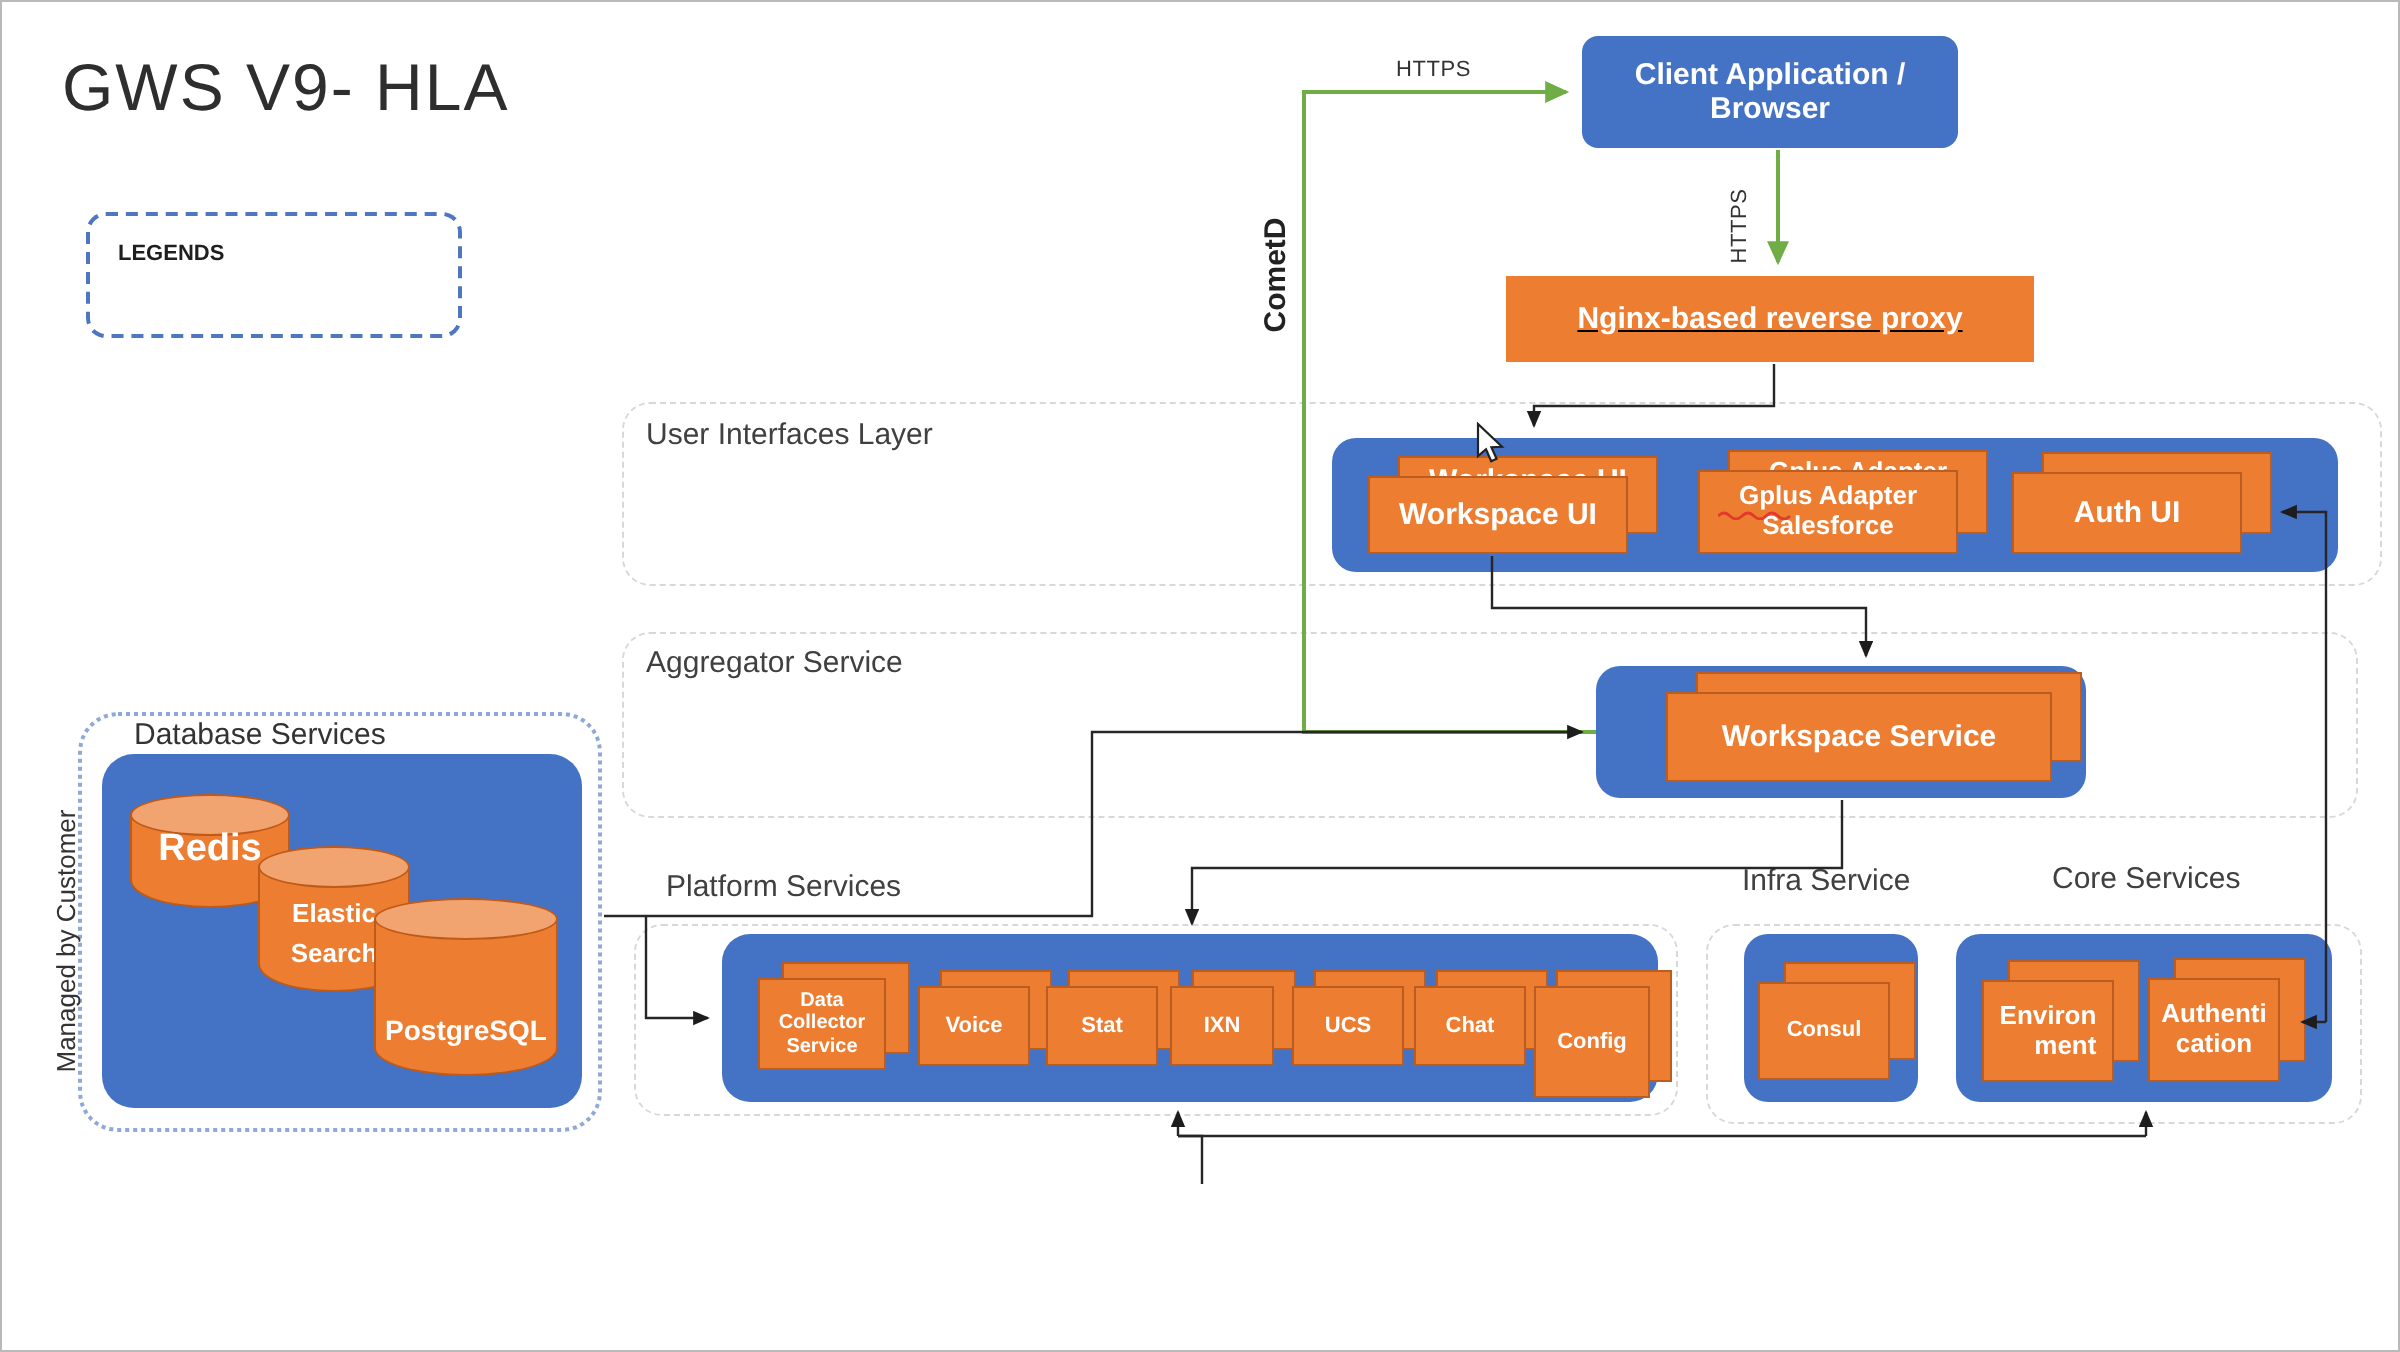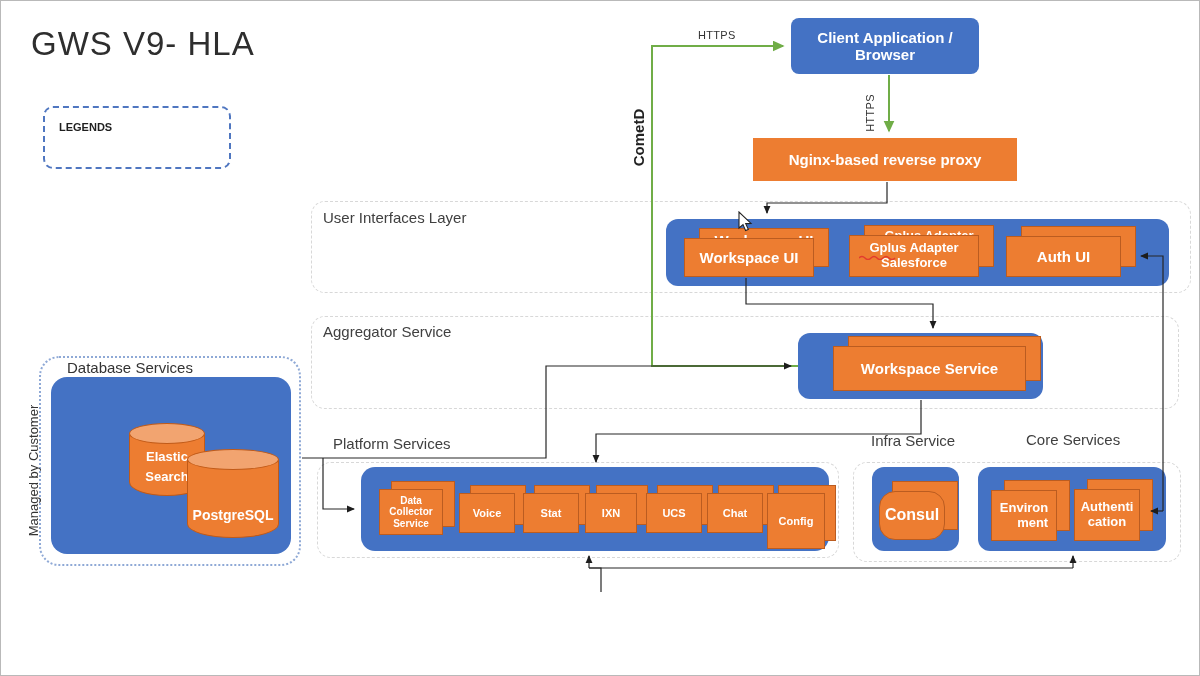--- a/index.html
+++ b/index.html
@@ -14,21 +14,21 @@
   .page{
     position:relative;width:1200px;height:676px;background:#ffffff;
     border:1px solid #b9b9b9;box-sizing:border-box;overflow:hidden;
     font-family:"Liberation Sans","DejaVu Sans",sans-serif;
   }
   .abs{position:absolute;}
   .title{font-size:33px;font-weight:400;color:#2e2e2e;letter-spacing:1px;}
   .layer-label{font-size:15px;color:var(--label);white-space:nowrap;}
   .dashed-box{border:1.5px dashed #d8d8d8;border-radius:14px;box-sizing:border-box;}
   .blue-box{background:var(--blue);border-radius:12px;box-sizing:border-box;}
-  .sq{border-radius:0;}
+  .sq{border-radius:0;text-decoration:underline;}
   .node-text{color:#fff;font-weight:700;text-align:center;white-space:pre-line;}
 
   
   .legend{border:2px dashed #4f76c0;border-radius:10px;box-sizing:border-box;}
   .legend-heading{font-size:11px;font-weight:700;color:#1f1f1f;}
   .legend-item{font-size:12.5px;color:#3a3a3a;display:flex;align-items:center;gap:10px;}
   .arrow-swatch{display:inline-block;position:relative;width:30px;height:2px;background:var(--green);}
   .arrow-swatch:after{content:"";position:absolute;right:-7px;top:-4px;border:5px solid transparent;border-left:8px solid var(--green);}
 
   
@@ -153,38 +153,43 @@
   </div>
 
   <div class="abs layer-label" style="left:870px;top:431px;">Infra Service</div>
   <div class="abs layer-label" style="left:1025px;top:430px;">Core Services</div>
   <div class="abs dashed-box" style="left:852px;top:461px;width:328px;height:100px;"></div>
   <div class="abs blue-box" style="left:871px;top:466px;width:87px;height:84px;"></div>
   <div class="abs blue-box" style="left:977px;top:466px;width:188px;height:84px;"></div>
 
   <div class="stack" style="left:878px;top:490px;width:66px;height:49px;">
     <div class="card back" style="left:13px;top:-10px;"></div>
-    <div class="card front" style="font-size:16px;border-radius:16px;">Consul</div>
+    <div class="card front" style="font-size:11px;">Consul</div>
   </div>
   <div class="stack" style="left:990px;top:489px;width:66px;height:51px;">
     <div class="card back" style="left:13px;top:-10px;"></div>
     <div class="card front" style="font-size:13px;text-align:right;">Environ
 ment</div>
   </div>
   <div class="stack" style="left:1073px;top:488px;width:66px;height:52px;">
     <div class="card back" style="left:13px;top:-10px;"></div>
     <div class="card front" style="font-size:13px;">Authenti
 cation</div>
   </div>
 
   <div class="abs" style="left:38px;top:355px;width:262px;height:210px;border:2px dotted #8fa9d6;border-radius:20px;box-sizing:border-box;"></div>
   <div class="abs layer-label" style="left:66px;top:358px;color:#333;">Database Services</div>
   <div class="abs blue-box" style="left:50px;top:376px;width:240px;height:177px;border-radius:16px;"></div>
   <div class="abs rot" style="left:-48px;top:462px;width:160px;text-align:center;font-size:13px;color:#333;">Managed by Customer</div>
 
+  <div class="cyl" style="left:64px;top:396px;width:80px;height:57px;z-index:2;">
+    <div class="cyl-body"></div>
+    <div class="cyl-top"></div>
+    <div class="cyl-label" style="top:17px;font-size:19px;">Redis</div>
+  </div>
   <div class="cyl" style="left:128px;top:422px;width:76px;height:73px;z-index:3;">
     <div class="cyl-body"></div>
     <div class="cyl-top"></div>
     <div class="cyl-label" style="top:24px;font-size:13px;line-height:1.5;">Elastic
 Search</div>
   </div>
   <div class="cyl" style="left:186px;top:448px;width:92px;height:89px;z-index:4;">
     <div class="cyl-body"></div>
     <div class="cyl-top"></div>
     <div class="cyl-label" style="top:58px;font-size:14px;">PostgreSQL</div>

